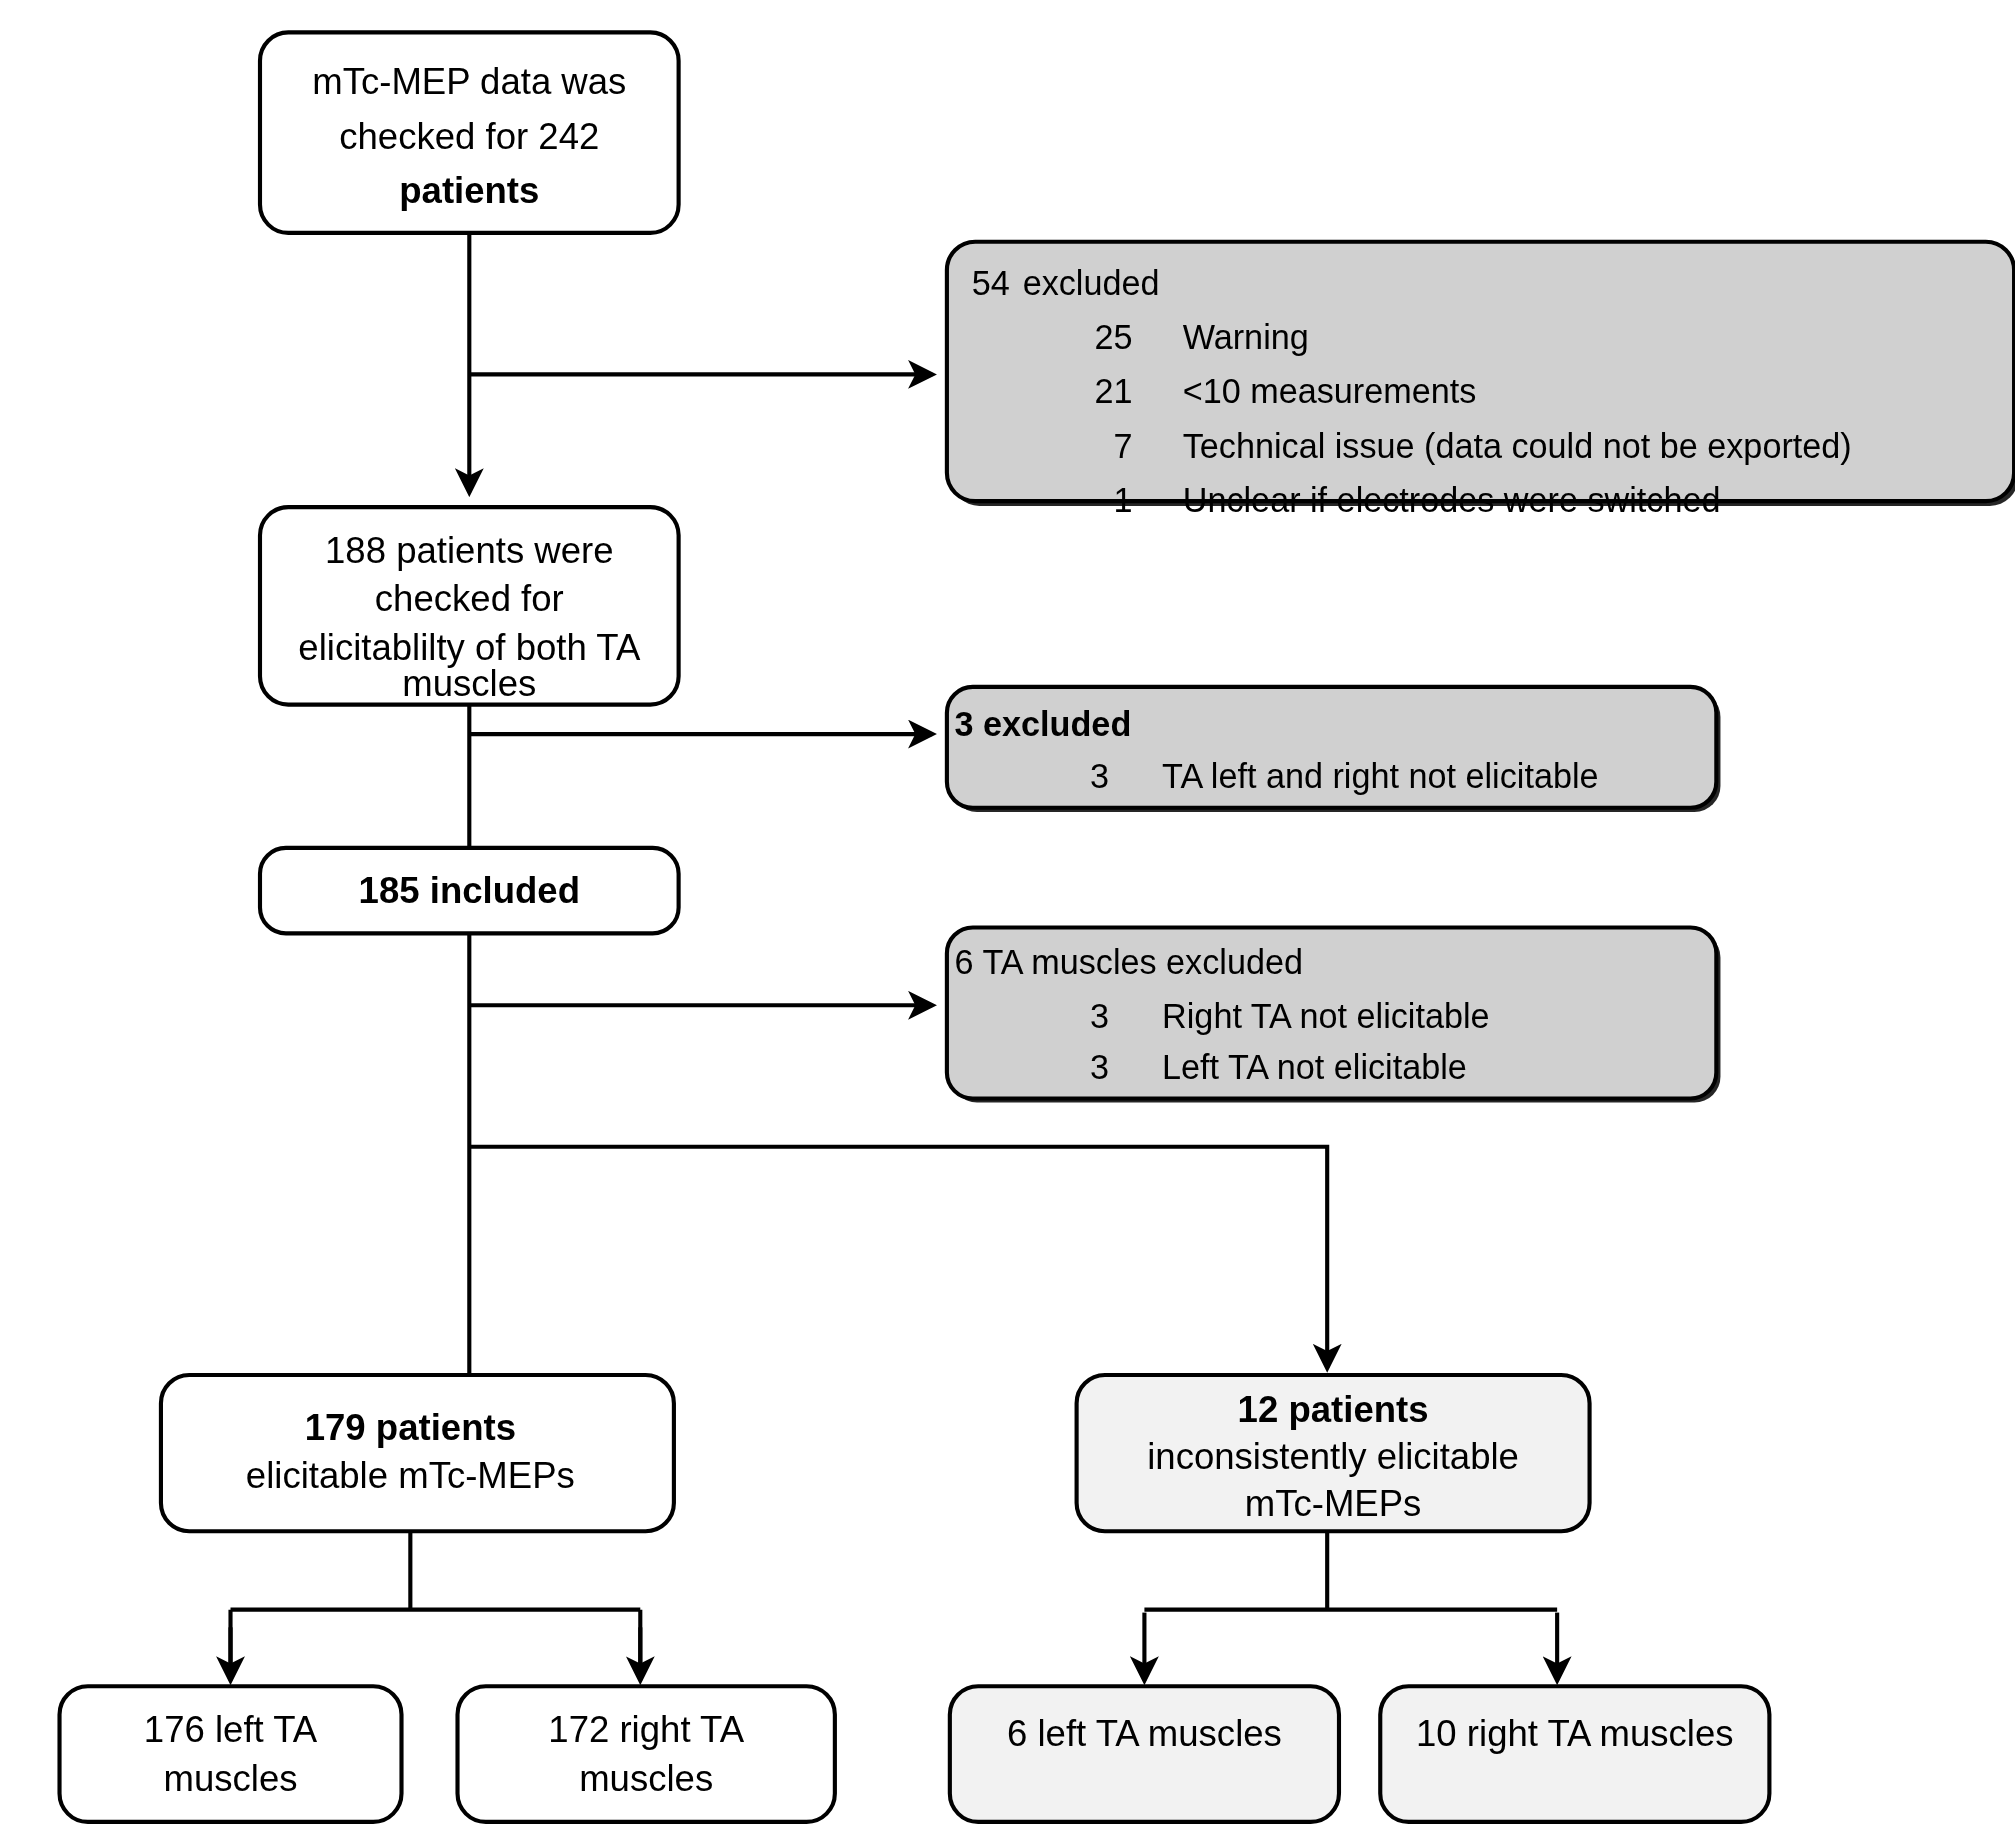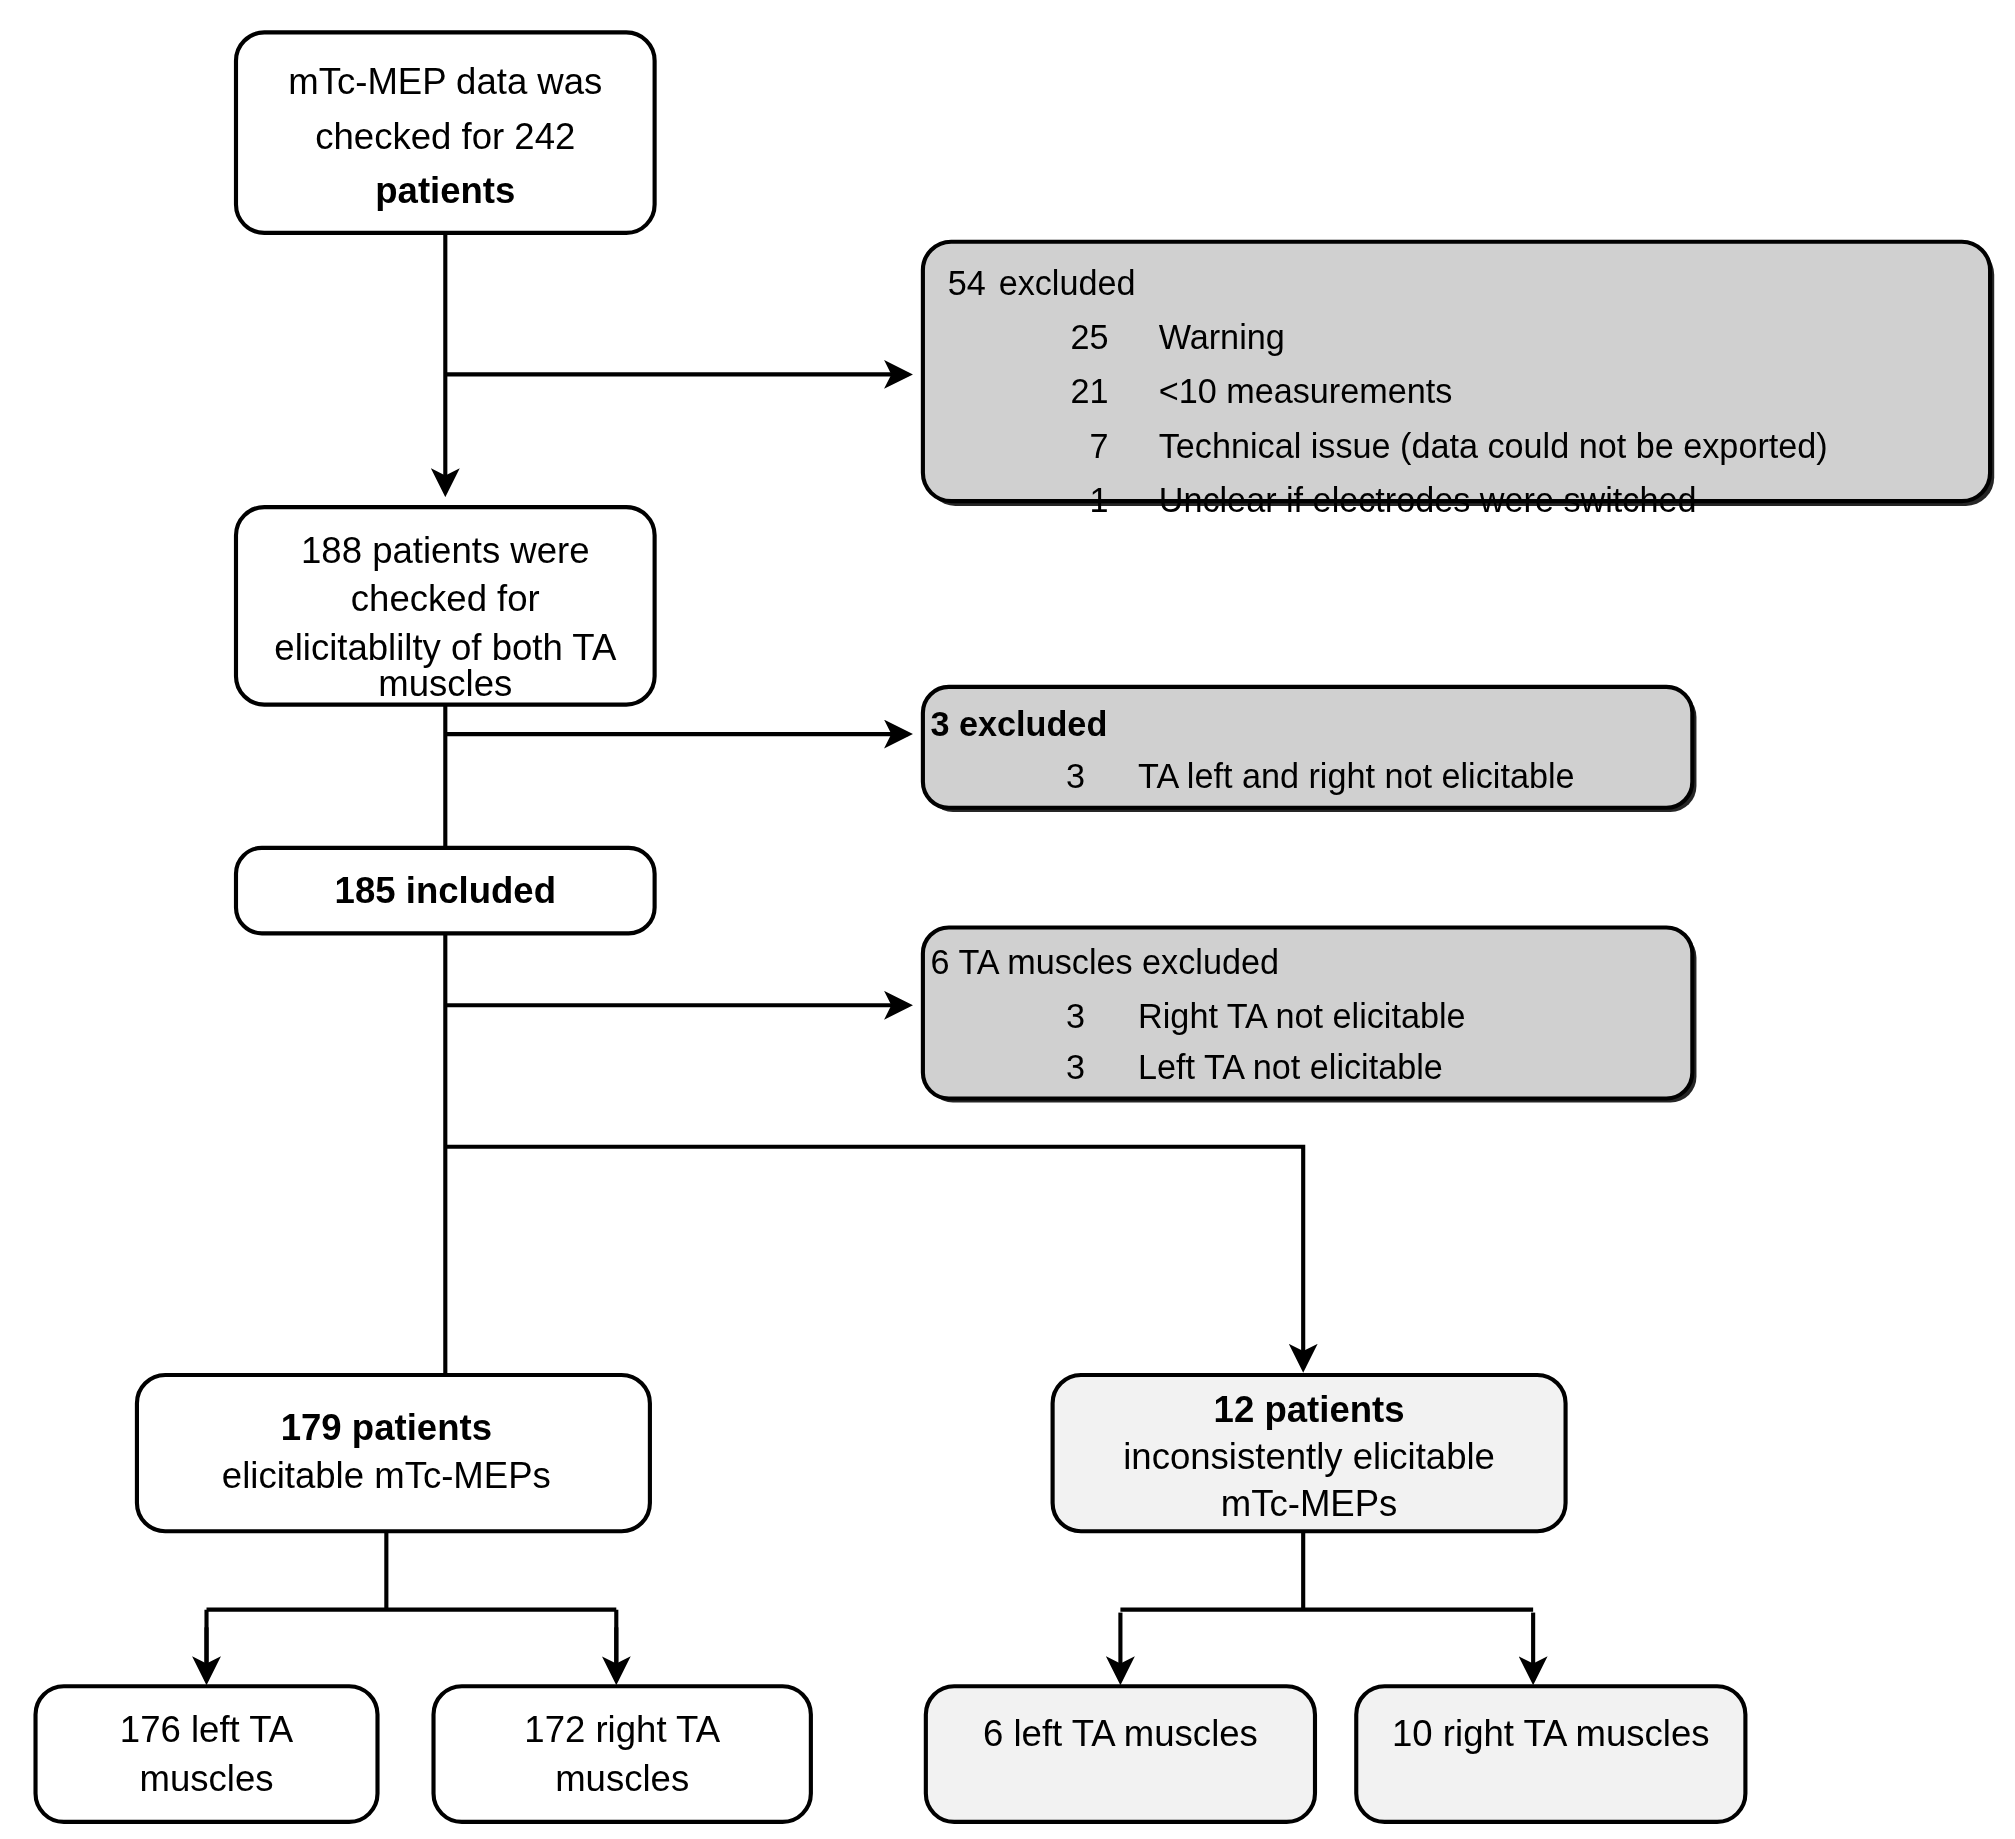--- a/index.html
+++ b/index.html
@@ -10,20 +10,21 @@
   body {
     width: 2015px;
     height: 1839px;
     font-family: "Liberation Sans", sans-serif;
     overflow: hidden;
   }
   #flowchart-root {
     position: relative;
     width: 1803px;
     height: 1839px;
+    margin-left: 24px;
   }
   svg.chart {
     display: block;
     width: 2015px;
     height: 1839px;
   }
   .node-rect {
     fill: #ffffff;
     stroke: #000000;
     stroke-width: 7;

